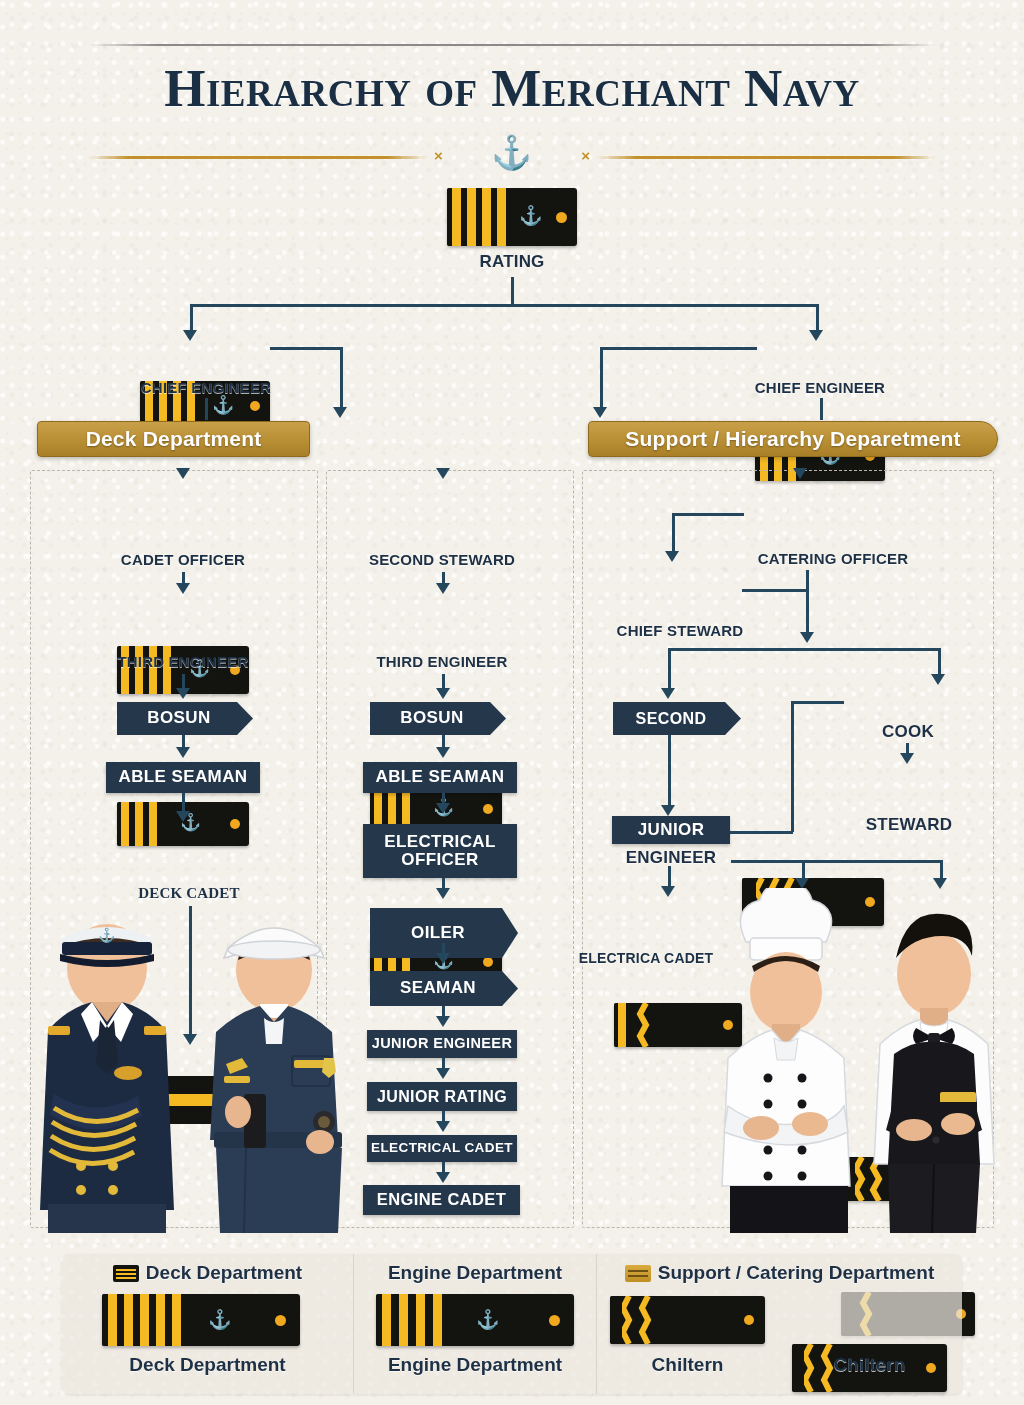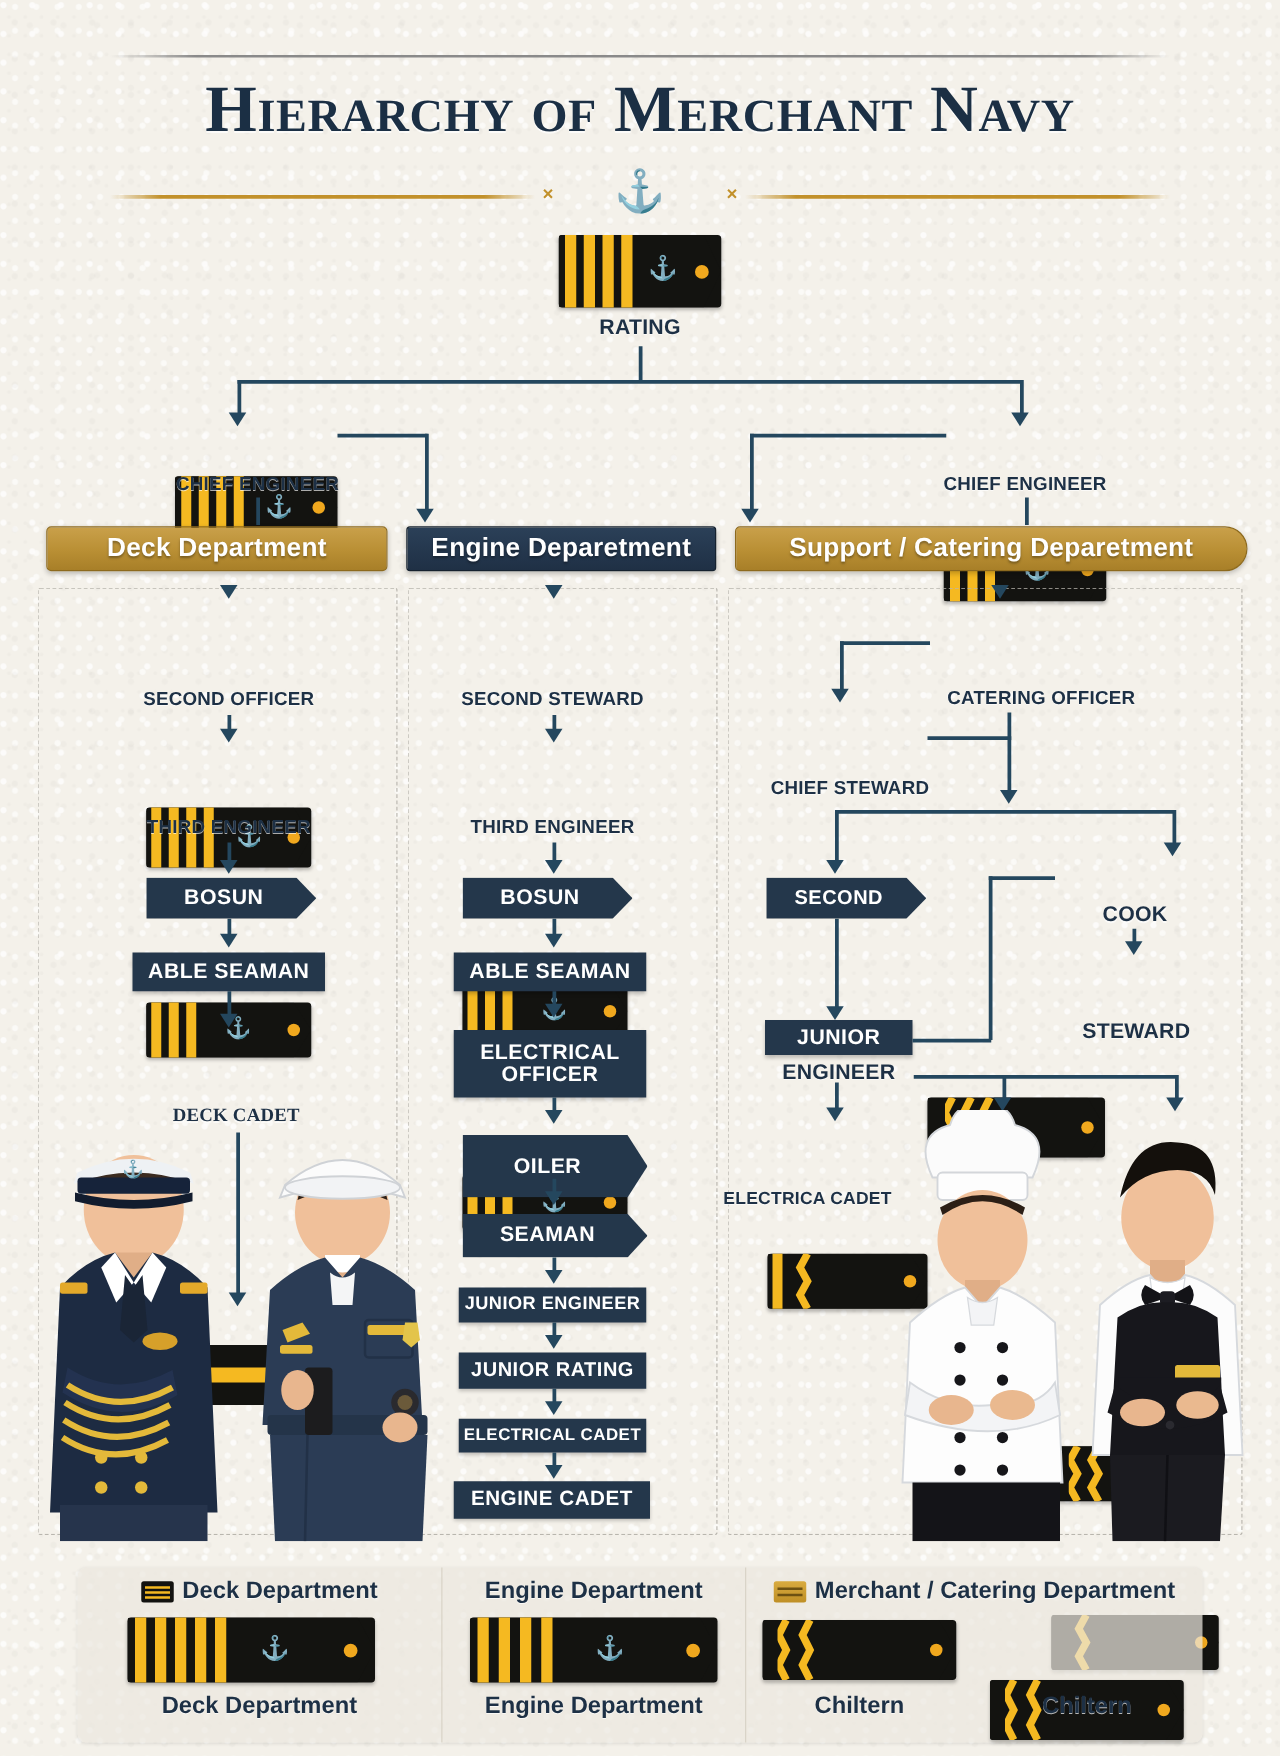--- a/index.html
+++ b/index.html
@@ -262,41 +262,40 @@
   <div class="ln h" style="left:270px; top:347px; width:72px;"></div>
   <div class="ln v" style="left:340px; top:347px; height:62px;"></div>
   <div class="arrow-down" style="left:333px; top:407px;"></div>
 
   <div class="ln v" style="left:820px; top:398px; height:22px;"></div>
   <div class="ln h" style="left:600px; top:347px; width:157px;"></div>
   <div class="ln v" style="left:600px; top:347px; height:62px;"></div>
   <div class="arrow-down" style="left:593px; top:407px;"></div>
 
   <div class="dept-header gold" style="left:37px; top:421px; width:273px; height:36px; font-size:21px; border-radius:4px;">Deck Department</div>
-  <div class="dept-header navy" style="left:325px; top:421px; width:248px; height:36px; font-size:21px; border-radius:3px;">Engine Deparetment</div>
-  <div class="dept-header gold" style="left:588px; top:421px; width:410px; height:36px; font-size:21px; border-radius:4px 18px 18px 4px;">Support / Catering Deparetment</div>
+  <div class="dept-header gold" style="left:588px; top:421px; width:410px; height:36px; font-size:21px; border-radius:4px 18px 18px 4px;">Support / Hierarchy Deparetment</div>
 
   <div class="dept-panel" style="left:30px; top:470px; width:288px; height:758px;"></div>
   <div class="dept-panel" style="left:326px; top:470px; width:248px; height:758px;"></div>
   <div class="dept-panel" style="left:582px; top:470px; width:412px; height:758px;"></div>
 
   <div class="arrow-down" style="left:176px; top:468px;"></div>
 
   <div class="epaulette" style="left:117px; top:488px; width:132px; height:48px;">
     <div class="ep-body"></div>
     <div class="ep-stripes" style="gap:6px; padding-left:4px;">
       <i style="width:8px"></i>
         <i style="width:8px"></i>
         <i style="width:8px"></i>
         <i style="width:8px"></i>
     </div>
     <div class="ep-anchor" style="left:72px; top:14px; font-size:17px;">⚓</div>
     <div class="ep-dot" style="right:9px; top:19px; width:10px; height:10px;"></div>
   </div>
-  <div class="rank-label" style="left:93px; top:551px; width:180px; font-size:15px;">SECOND OFFICER</div>
+  <div class="rank-label" style="left:93px; top:551px; width:180px; font-size:15px;">CADET OFFICER</div>
   <div class="ln v" style="left:182px; top:572px; height:13px;"></div>
   <div class="arrow-down" style="left:176px; top:583px;"></div>
 
   <div class="epaulette" style="left:117px; top:596px; width:132px; height:44px;">
     <div class="ep-body"></div>
     <div class="ep-stripes" style="gap:6px; padding-left:4px;">
       <i style="width:8px"></i>
         <i style="width:8px"></i>
         <i style="width:8px"></i>
     </div>
@@ -614,21 +613,21 @@
       </div>
       <div class="legend-badge-label" style="top:100px; font-size:19px;">Engine Department</div>
     </div>
 
     <div class="legend-group" style="left:535px; width:365px;">
       <div class="legend-head" style="font-size:19px;">
         <span class="legend-chip gold">
           <span class="lc-bar" style="top:5px"></span>
           <span class="lc-bar" style="top:10px"></span>
         </span>
-        <span>Merchant / Catering Department</span>
+        <span>Support / Catering Department</span>
       </div>
 
       <div class="epaulette" style="left:13px; top:42px; width:155px; height:48px;">
         <div class="ep-body"></div>
         <div class="ep-zig" style="left:12px; width:34px;">
           <svg viewBox="0 0 34 48" preserveAspectRatio="none" width="34">
             <path d="M7 0 L1 12 L7 24 L1 36 L7 48" stroke="#f5b921" stroke-width="6" fill="none"></path>
             <path d="M26 0 L20 12 L26 24 L20 36 L26 48" stroke="#f5b921" stroke-width="6" fill="none"></path>
           </svg>
         </div>

